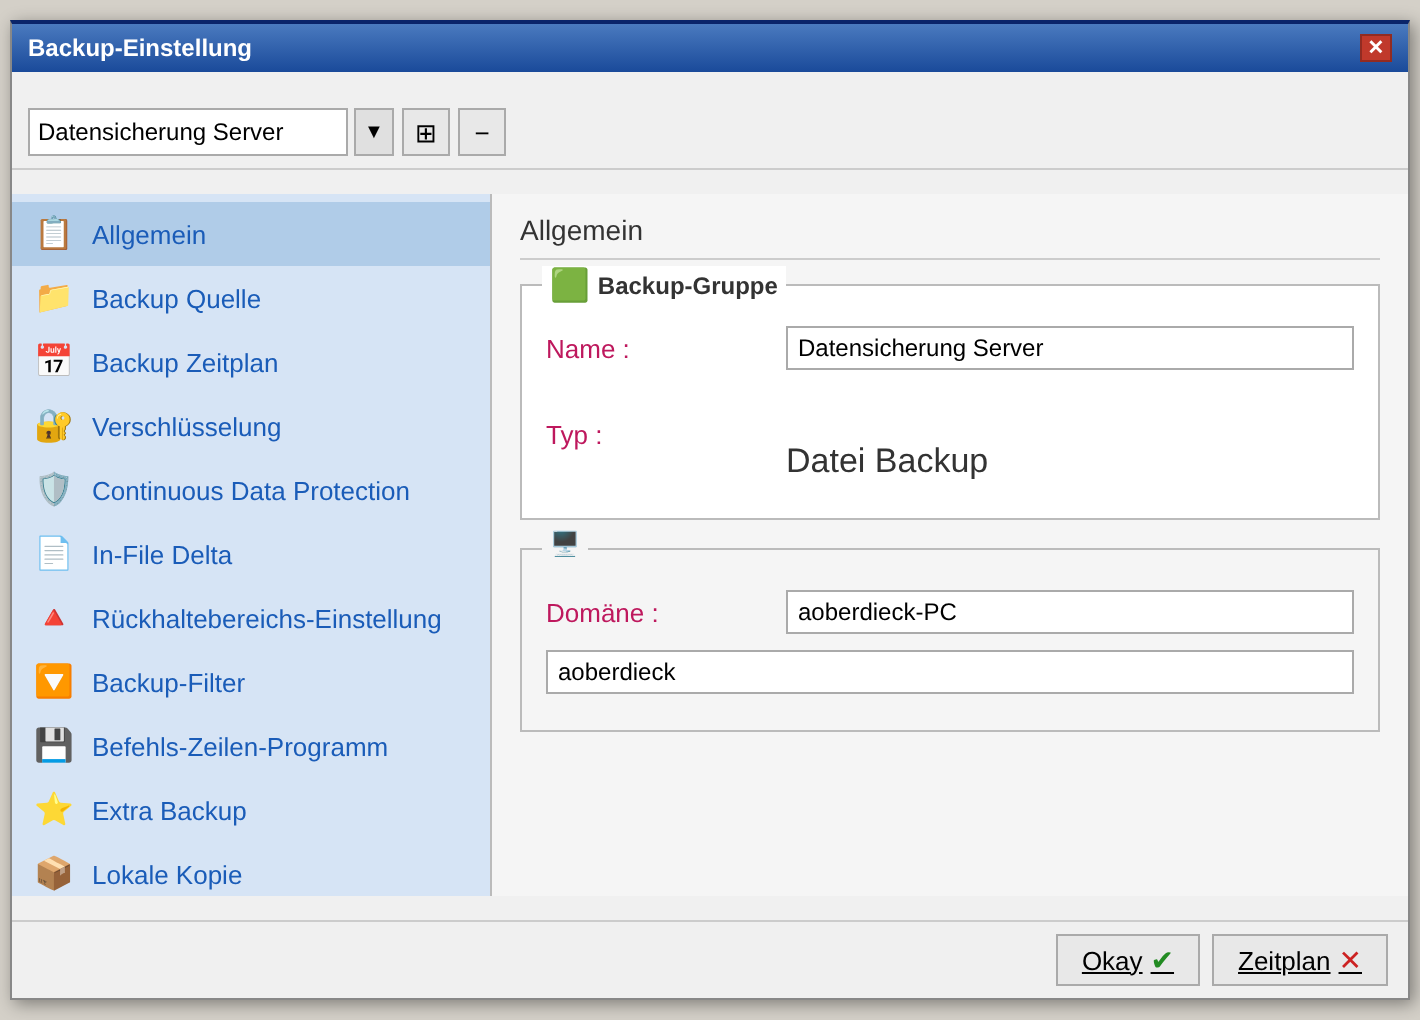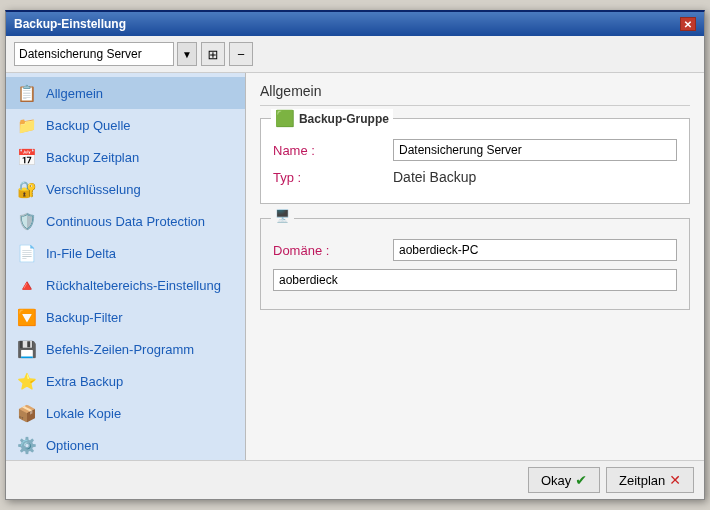--- a/index.html
+++ b/index.html
@@ -15,20 +15,21 @@
     }
     .window {
       width: 700px;
       height: 490px;
       background: #f0f0f0;
       border: 1px solid #888;
       border-top: 2px solid #0a246a;
       box-shadow: 2px 2px 8px rgba(0,0,0,0.4);
       display: flex;
       flex-direction: column;
+      gap: 12px;
     }
     .titlebar {
       background: linear-gradient(to bottom, #4a7abf, #1a4a9a);
       color: white;
       padding: 4px 8px;
       display: flex;
       align-items: center;
       justify-content: space-between;
       font-size: 12px;
       font-weight: bold;
@@ -168,22 +169,23 @@
       margin-top: 4px;
     }
     .form-label {
       width: 120px;
       color: #be185d;
       font-size: 13px;
       flex-shrink: 0;
     }
     .form-value {
       flex: 1;
-      font-size: 14px;
+      font-size: 17px;
       color: #333;
+      margin-top: 28px;
     }
     .form-input {
       flex: 1;
       border: 1px solid #aaa;
       padding: 2px 5px;
       height: 22px;
       font-size: 12px;
       background: white;
     }
     .footer {
@@ -197,20 +199,21 @@
     .footer-btn {
       display: flex;
       align-items: center;
       gap: 4px;
       padding: 4px 12px;
       border: 1px solid #aaa;
       background: #e8e8e8;
       cursor: pointer;
       font-size: 13px;
       height: 26px;
+      text-decoration: underline;
     }
     .btn-icon-ok {
       color: #228B22;
       font-size: 14px;
     }
     .btn-icon-cancel {
       color: #cc2222;
       font-size: 14px;
     }
     .network-section {

